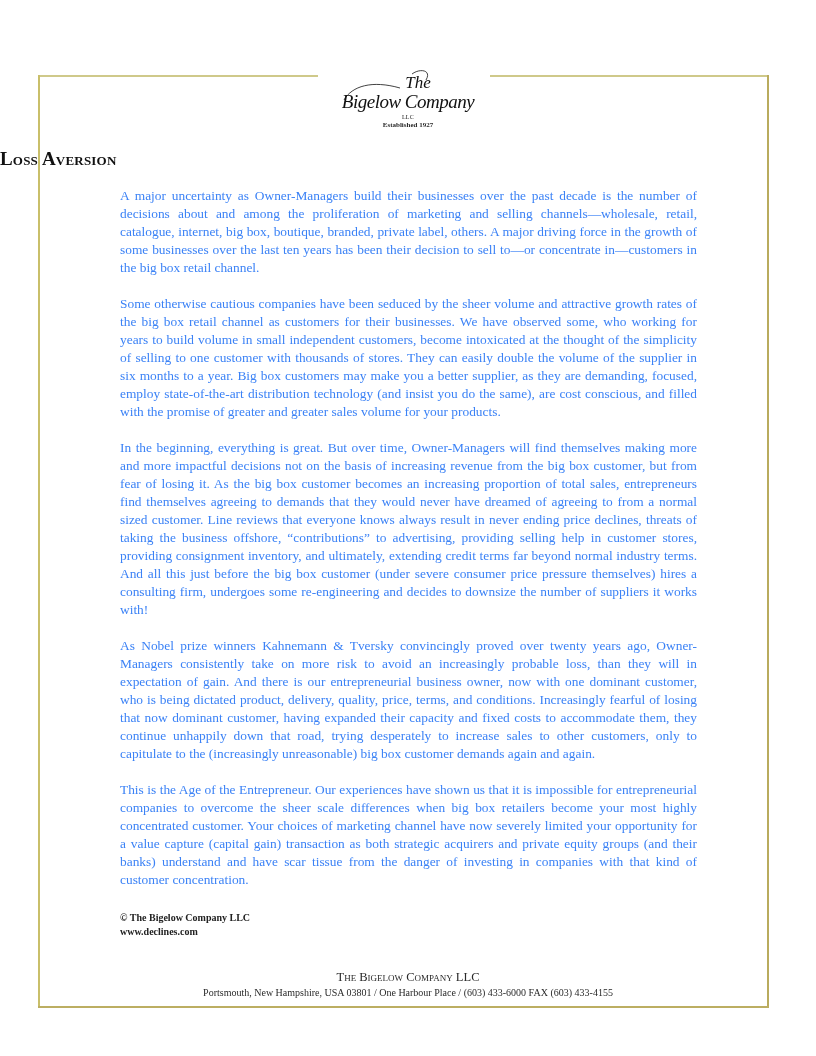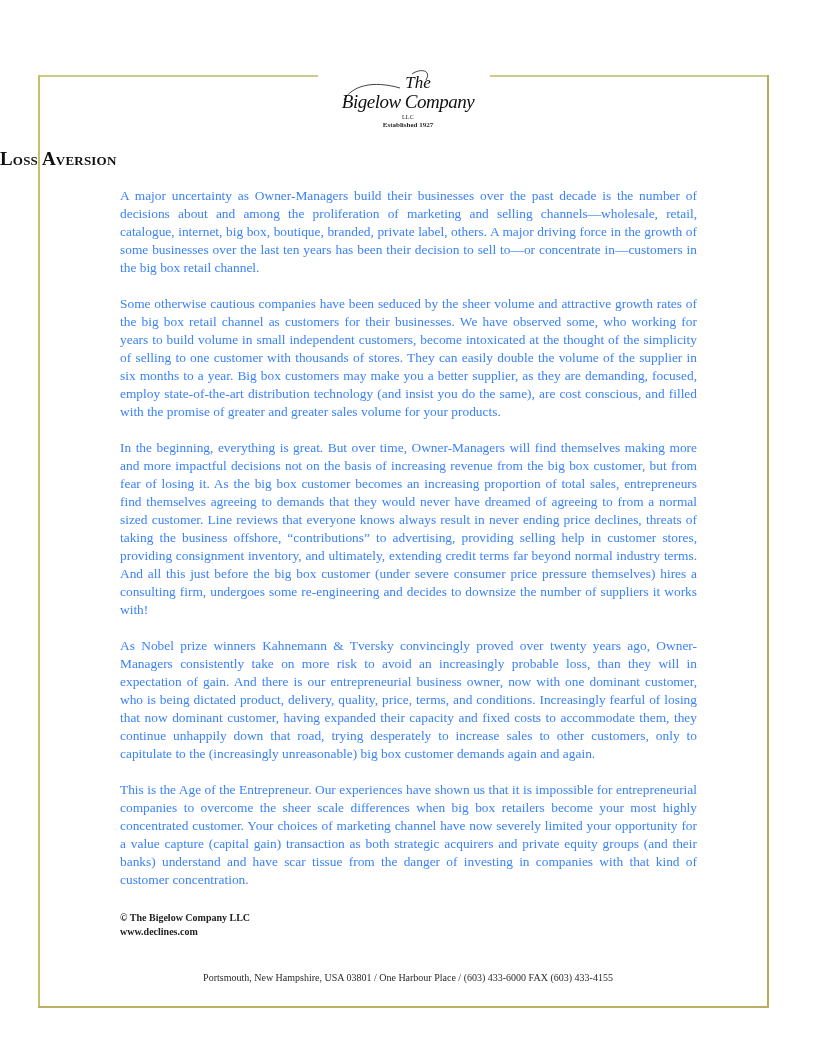--- a/index.html
+++ b/index.html
@@ -153,14 +153,15 @@
   <p class="para">As Nobel prize winners Kahnemann &amp; Tversky convincingly proved over twenty years ago, Owner-Managers consistently take on more risk to avoid an increasingly probable loss, than they will in expectation of gain.  And there is our entrepreneurial business owner, now with one dominant customer, who is being dictated product, delivery, quality, price, terms, and conditions.  Increasingly fearful of losing that now dominant customer, having expanded their capacity and fixed costs to accommodate them, they continue unhappily down that road, trying desperately to increase sales to other customers, only to capitulate to the (increasingly unreasonable) big box customer demands again and again.</p>
   <p class="para">This is the Age of the Entrepreneur.  Our experiences have shown us that it is impossible for entrepreneurial companies to overcome the sheer scale differences when big box retailers become your most highly concentrated customer.  Your choices of marketing channel have now severely limited your opportunity for a value capture (capital gain) transaction as both strategic acquirers and private equity groups (and their banks) understand and have scar tissue from the danger of investing in companies with that kind of customer concentration.</p>
 </div>
 
 <div class="copyright">
   <div>© The Bigelow Company LLC</div>
   <div>www.declines.com</div>
 </div>
 
 <div class="footer">
+  <div class="footer-company">The Bigelow Company LLC</div>
   <div class="footer-address">Portsmouth, New Hampshire, USA 03801 / One Harbour Place / (603) 433-6000   FAX (603) 433-4155</div>
 </div>
 
 </body></html>

